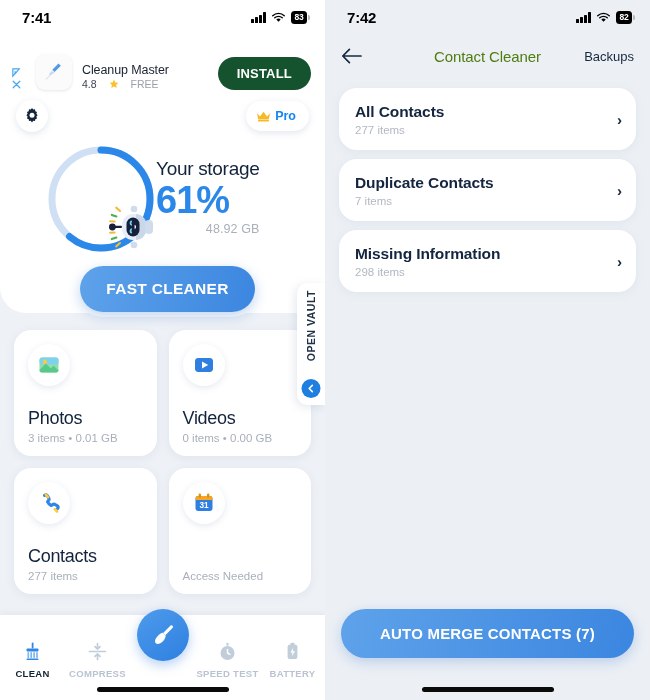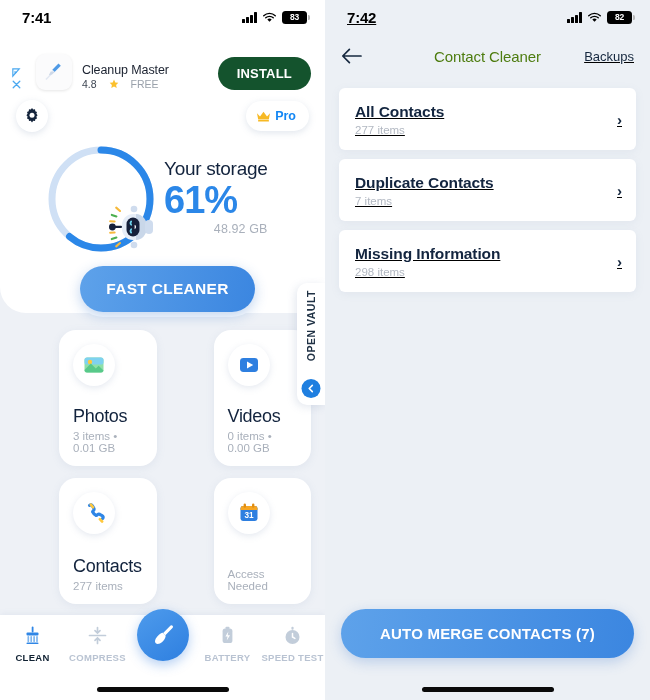--- a/index.html
+++ b/index.html
@@ -22,21 +22,21 @@
   .sb-time { font-size:15px; font-weight:bold; color:#000; letter-spacing:-0.2px; }
   .sb-right { display:flex; align-items:center; gap:5px; }
   .sig { display:flex; align-items:flex-end; gap:1.5px; height:11px; }
   .sig i { display:block; width:2.6px; background:#000; border-radius:0.6px; }
   .sig i:nth-child(1){ height:3.5px; }
   .sig i:nth-child(2){ height:5.5px; }
   .sig i:nth-child(3){ height:8px; }
   .sig i:nth-child(4){ height:10.5px; }
   .wifi { width:15px; height:11px; position:relative; }
   .battery {
-    width:25px; height:13px; border-radius:3.5px; background:#000;
+    width:16px; height:13px; border-radius:3.5px; background:#000;
     color:#fff; font-size:8.5px; font-weight:bold; display:flex;
     align-items:center; justify-content:center; position:relative;
     letter-spacing:-0.2px;
   }
   .battery::after{
     content:""; position:absolute; right:-3px; top:4px; width:2px; height:5px;
     background:#b9b9b9; border-radius:0 1.5px 1.5px 0;
   }
 
   
@@ -73,21 +73,21 @@
     box-shadow:0 2px 7px rgba(120,140,175,.22);
     display:flex; align-items:center; justify-content:center; cursor:pointer;
   }
   .pro-btn {
     height:30px; border-radius:15px; background:#fff; box-shadow:0 2px 7px rgba(120,140,175,.22);
     display:flex; align-items:center; gap:4px; padding:0 13px 0 10px; cursor:pointer;
   }
   .pro-label { font-size:12.5px; font-weight:bold; color:#1286f4; }
 
   .storage-row { position:relative; z-index:3; display:flex; align-items:center;
-      gap:8px; padding:12px 0 0 46px; }
+      padding:12px 0 0 46px; }
   .ring { width:110px; height:110px; position:relative; flex:none; }
   .ring svg { transform:rotate(-90deg); display:block; }
   .bot { position:absolute; left:50%; top:50%; transform:translate(-50%,-50%); }
   .storage-info { padding-bottom:4px; }
   .storage-title { font-size:19px; color:#12233d; letter-spacing:-0.3px; }
   .storage-pct { font-size:38px; font-weight:bold; color:#2b87e8; line-height:1.03;
      letter-spacing:-1px; margin-top:1px; }
   .storage-size { font-size:12.5px; color:#a9b0bb; margin-top:1px; letter-spacing:0.1px;text-align:right; }
 
   .fast-cleaner-wrap { position:relative; z-index:4; display:flex; justify-content:center; margin-top:12px;margin-left:10px; }
@@ -113,65 +113,65 @@
     position:absolute; bottom:7px; left:50%; transform:translateX(-50%);
     width:19px; height:19px; border-radius:50%; background:#1f7fe0;
     display:flex; align-items:center; justify-content:center;
   }
 
   .grid { position:relative; z-index:2; display:grid; grid-template-columns:1fr 1fr;
     gap:12px; padding:18px 14px 0 14px; }
   .tile {
     background:#fff; border-radius:17px; padding:14px 14px 12px 14px;
     box-shadow:0 2px 9px rgba(125,145,180,.12); min-height:126px;
-    display:flex; flex-direction:column; cursor:pointer;margin-left:45px;
+    display:flex; flex-direction:column; cursor:pointer;
   }
   .tile-ico {
     width:42px; height:42px; border-radius:50%; background:#fff;
     box-shadow:0 2px 7px rgba(125,145,180,.20);
     display:flex; align-items:center; justify-content:center;
     margin-bottom:auto;
   }
   .tile-name { font-size:18px; color:#12233d; letter-spacing:-0.3px; margin-top:20px; }
   .tile-sub { font-size:11.5px; color:#a9b0bb; margin-top:3px; }
 
   .tabbar {
     position:absolute; left:0; right:0; bottom:0; height:85px; background:#fff;
-    z-index:7; display:flex; align-items:flex-start; padding-top:10px;
+    z-index:7; display:flex; align-items:flex-start; padding-top:26px;
     box-shadow:0 -1px 6px rgba(120,140,175,.10);
   }
   .tab { flex:1; display:flex; flex-direction:column; align-items:center; gap:6px; cursor:pointer; }
   .tab-label { font-size:9.5px; font-weight:bold; letter-spacing:0.3px; color:#b9c3d2; }
   .tab.active .tab-label { color:#102132; }
   .tab.spacer { pointer-events:none; }
   .fab {
     position:absolute; left:50%; top:-6px; transform:translateX(-50%);
     width:52px; height:52px; border-radius:50%;
     background:linear-gradient(145deg,#4e9bec,#2e7fe0);
     display:flex; align-items:center; justify-content:center;
     box-shadow:0 4px 12px rgba(45,120,220,.35); cursor:pointer; z-index:9;
   }
   .home-ind {
     position:absolute; bottom:8px; left:50%; transform:translateX(-50%);
     width:132px; height:5px; border-radius:3px; background:#0a0a0a; z-index:10;
   }
 
   
-  .right { background:#ecf0f5;text-decoration:underline; }
+  .right { background:#ecf0f5; }
   .navbar { height:44px; display:flex; align-items:center; padding:0 16px; position:relative; }
   .nav-back { width:30px; height:30px; display:flex; align-items:center; cursor:pointer; }
   .nav-title {
     position:absolute; left:0; right:0; text-align:center; font-size:15px;
     color:#4d7c0f; letter-spacing:-0.1px; pointer-events:none;
   }
   .nav-action { margin-left:auto; font-size:13px; color:#16283f; cursor:pointer; }
 
   .list { padding:10px 14px 0 14px; display:flex; flex-direction:column; gap:9px; }
   .lrow {
-    background:#fff; border-radius:6px; min-height:62px; padding:11px 14px 11px 16px;
+    background:#fff; border-radius:18px; min-height:62px; padding:11px 14px 11px 16px;
     display:flex; align-items:center; box-shadow:0 2px 8px rgba(125,145,180,.10);
     cursor:pointer;
   }
   .lrow-text { flex:1; }
   .lrow-title { font-size:15.5px; font-weight:bold; color:#13253f; letter-spacing:-0.1px; }
   .lrow-sub { font-size:11.5px; color:#b2b8c2; margin-top:3px; }
   .chev { color:#16283f; font-size:15px; font-weight:bold; line-height:1; }
 
   .merge-wrap { position:absolute; left:0; right:0; bottom:42px; padding:0 16px; }
   .merge-btn {
@@ -367,33 +367,33 @@
             <path d="M2.5 10.5h16"></path>
             <path d="M10.5 2.5v5.2M8 5.6l2.5 2.4 2.5-2.4"></path>
             <path d="M10.5 18.5v-5.2M8 15.4l2.5-2.4 2.5 2.4"></path>
           </g>
         </svg>
         <div class="tab-label">COMPRESS</div>
       </div>
       <div class="tab spacer"></div>
       <div class="tab">
         <svg width="21" height="21" viewBox="0 0 21 21">
+          <circle cx="10.5" cy="12" r="7" fill="#c2cdda"></circle>
+          <rect x="9.4" y="1.8" width="2.2" height="3" rx="1" fill="#c2cdda"></rect>
+          <path d="M10.5 8.4v3.6l2.4 1.4" stroke="#fff" stroke-width="1.5" fill="none" stroke-linecap="round"></path>
+        </svg>
+        <div class="tab-label">SPEED TEST</div>
+      </div>
+      <div class="tab">
+        <svg width="21" height="21" viewBox="0 0 21 21">
           <rect x="5.6" y="3.6" width="9.8" height="14.4" rx="2.6" fill="#c2cdda"></rect>
           <rect x="8.4" y="1.8" width="4.2" height="2.2" rx="1.1" fill="#c2cdda"></rect>
           <path d="M11.4 6.6 8.4 11.6h2.2l-0.9 3.8 3.3-5.2h-2.3z" fill="#fff"></path>
         </svg>
         <div class="tab-label">BATTERY</div>
-      </div>
-      <div class="tab">
-        <svg width="21" height="21" viewBox="0 0 21 21">
-          <circle cx="10.5" cy="12" r="7" fill="#c2cdda"></circle>
-          <rect x="9.4" y="1.8" width="2.2" height="3" rx="1" fill="#c2cdda"></rect>
-          <path d="M10.5 8.4v3.6l2.4 1.4" stroke="#fff" stroke-width="1.5" fill="none" stroke-linecap="round"></path>
-        </svg>
-        <div class="tab-label">SPEED TEST</div>
       </div>
       <div class="fab">
         <svg width="26" height="26" viewBox="0 0 26 26">
           <path d="M20.6 3.5a1.6 1.6 0 0 1 2.1 2.3l-7.3 7.4-2.3-2.3z" fill="#fff"></path>
           <path d="M13.1 10.9 15.4 13.2c0.8 0.9-0.7 4.6-3.2 6.7-2.3 2-5 2.6-6.4 1.3-1.5-1.4-0.6-4.3 1.5-6.7 2.1-2.4 5.1-4.3 5.8-3.6z" fill="#fff"></path>
         </svg>
       </div>
     </div>
     <div class="home-ind"></div>
   </div>

